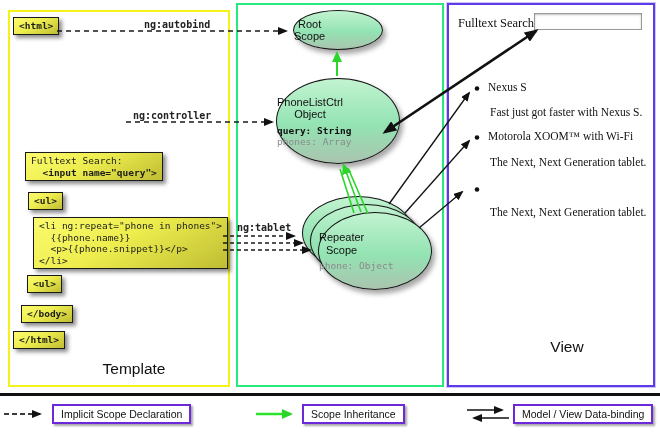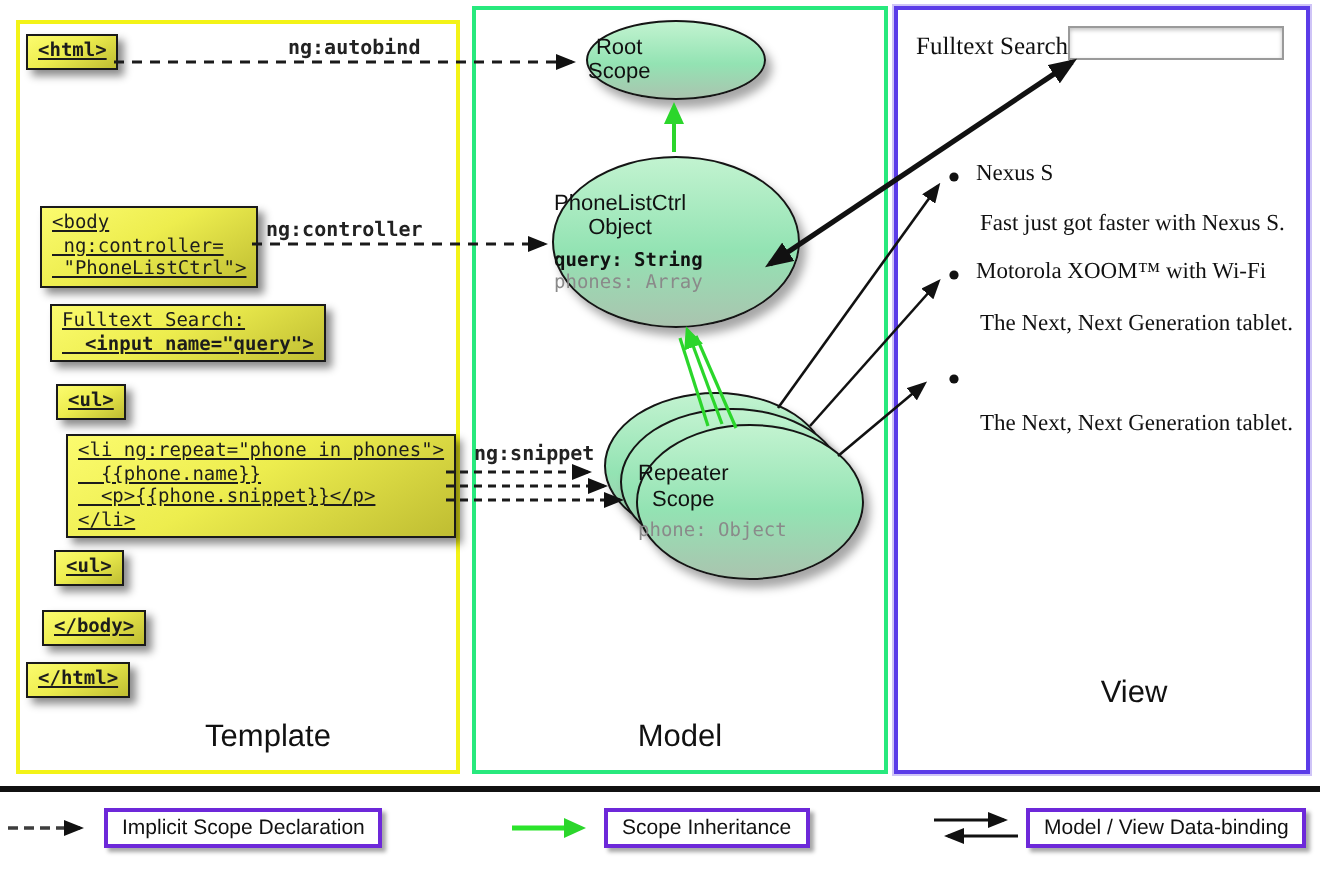--- a/index.html
+++ b/index.html
@@ -12,21 +12,21 @@
   .panel-label{position:absolute;text-align:center;font-size:15.5px;color:#111;}
   .panel-label.t{left:8px;top:360px;width:252px;}
   .panel-label.m{left:236px;top:360px;width:208px;}
   .panel-label.v{left:447px;top:338px;width:208px;padding-left:16px;}
 
   .codebox{position:absolute;white-space:pre;margin:0;
            font-family:"DejaVu Sans Mono","Liberation Mono",monospace;
            font-size:9.5px;line-height:11.5px;color:#1c1c1c;
            background:linear-gradient(150deg,#fbfb6e 0%,#eded4e 45%,#bfbd32 100%);
            border:1.5px solid #1a1a1a;box-shadow:3px 3px 4px rgba(0,0,0,0.45);
-           padding:2px 5px;text-decoration:underline;}
+           padding:2px 5px;}
   .codebox .b,.codebox.bold{font-weight:bold;}
 
   .ellipse{position:absolute;border-radius:50%;border:1.6px solid #151515;
            background:linear-gradient(180deg,#c2f3d0 0%,#93e3b3 55%,#aac4af 100%);
            box-shadow:3px 4px 5px rgba(0,0,0,0.35);
            display:flex;flex-direction:column;align-items:flex-start;justify-content:center;}
   .etitle{white-space:pre;text-align:center;font-size:11px;line-height:12.5px;color:#111;}
   .eprop{font-family:"DejaVu Sans Mono","Liberation Mono",monospace;font-size:9.5px;line-height:11px;}
   .eprop.bold{font-weight:bold;color:#111;margin-top:4px;}
   .eprop.gray{color:#8a8a8a;}
@@ -50,36 +50,33 @@
 </head>
 <body>
 
 <div id="canvas">
 
   <div class="panel template"></div>
   <div class="panel model"></div>
   <div class="panel view"></div>
 
   <pre class="codebox bold" style="left:13px;top:17px">&lt;html&gt;</pre>
-  <pre class="codebox" style="left:20px;top:103px">&lt;body
- ng:controller=
- "PhoneListCtrl"&gt;</pre>
   <div class="codebox" style="left:25px;top:152px"><div>Fulltext Search:</div><div class="b">  &lt;input name="query"&gt;</div></div>
   <pre class="codebox bold" style="left:28px;top:192px">&lt;ul&gt;</pre>
   <pre class="codebox" style="left:33px;top:217px">&lt;li ng:repeat="phone in phones"&gt;
   {{phone.name}}
   &lt;p&gt;{{phone.snippet}}&lt;/p&gt;
 &lt;/li&gt;</pre>
   <pre class="codebox bold" style="left:27px;top:275px">&lt;ul&gt;</pre>
   <pre class="codebox bold" style="left:21px;top:305px">&lt;/body&gt;</pre>
   <pre class="codebox bold" style="left:13px;top:331px">&lt;/html&gt;</pre>
 
   <div class="nglabel" style="left:144px;top:19px">ng:autobind</div>
   <div class="nglabel" style="left:133px;top:110px">ng:controller</div>
-  <div class="nglabel" style="left:237px;top:222px">ng:snippet</div>
+  <div class="nglabel" style="left:237px;top:222px">ng:tablet</div>
 
   <div class="ellipse" style="left:293px;top:10px;width:88px;height:38px">
     <div class="etitle">Root
 Scope</div>
   </div>
 
   <div class="ellipse" style="left:276px;top:78px;width:122px;height:84px">
     <div class="etitle">PhoneListCtrl
 Object</div>
     <div class="eprop bold">query: String</div>
@@ -97,21 +94,20 @@
   <div class="vlabel" style="left:458px;top:16px">Fulltext Search:</div>
   <input class="vsearch" style="left: 534px; top: 13px; width: 100px; height: 15px;" value="">
 
   <div class="vtitle" style="left:488px;top:81px">Nexus S</div>
   <div class="vdesc" style="left:490px;top:106px">Fast just got faster with Nexus S.</div>
   <div class="vtitle" style="left:488px;top:130px">Motorola XOOM™  with Wi-Fi</div>
   <div class="vdesc" style="left:490px;top:156px">The Next, Next Generation tablet.</div>
   <div class="vdesc" style="left:490px;top:206px">The Next, Next Generation tablet.</div>
 
   <div class="panel-label t">Template</div>
-  <div class="panel-label m">Model</div>
   <div class="panel-label v">View</div>
 
   <div class="legend-sep"></div>
   <div class="legend-box" style="left:52px">Implicit Scope Declaration</div>
   <div class="legend-box" style="left:302px">Scope Inheritance</div>
   <div class="legend-box" style="left:513px">Model / View Data-binding</div>
 
   <svg class="overlay" viewBox="0 0 660 435">
     <defs>
       <marker id="mB" markerUnits="userSpaceOnUse" markerWidth="10" markerHeight="8" refX="8" refY="4" orient="auto-start-reverse">

